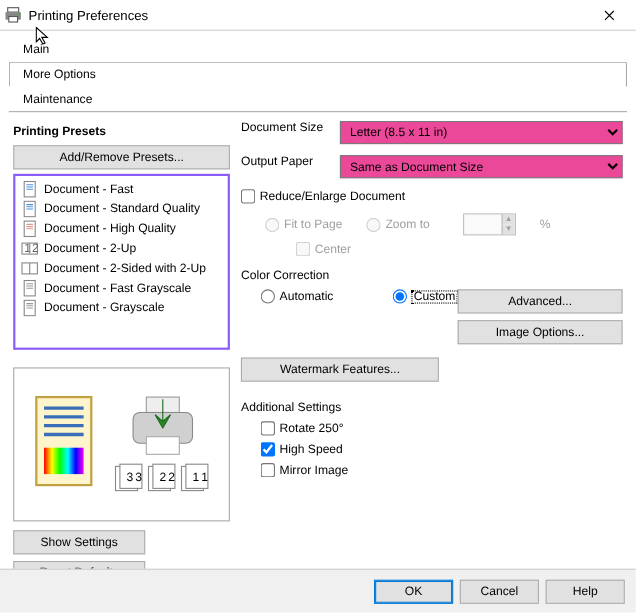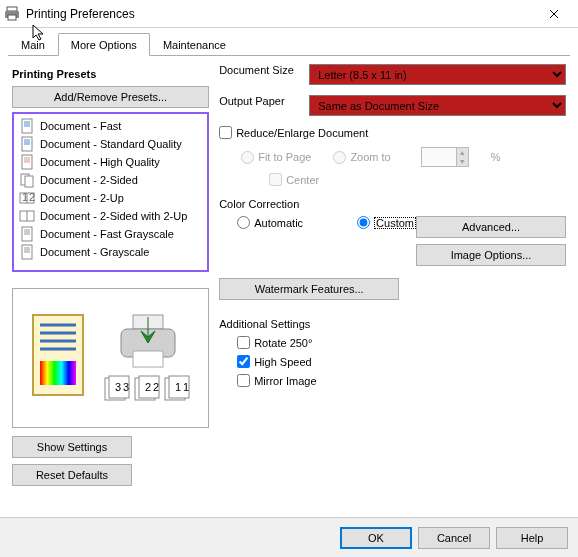--- a/index.html
+++ b/index.html
@@ -2,36 +2,36 @@
 <html><head>
 <meta charset="utf-8">
 <style>
 * { box-sizing: border-box; margin: 0; padding: 0; font-family: "Segoe UI", Tahoma, sans-serif; font-size: 11px; }
 body { background: #fff; width: 578px; height: 557px; overflow: hidden; position: relative; }
 .titlebar { display: flex; align-items: center; height: 28px; border-bottom: 1px solid #d0d0d0; padding: 0 4px; }
 .titlebar .icon { width: 16px; height: 16px; margin-right: 6px; }
 .titlebar .title { flex: 1; font-size: 12px; }
 .closebtn { width: 40px; height: 26px; display: flex; align-items: center; justify-content: center; font-size: 14px; }
 .cursor { position: absolute; top: 24px; left: 32px; z-index: 10; pointer-events: none; }
-.tabs { display: flex; margin: 4px 8px 0 8px; border-bottom: 1px solid #aaa; }
+.tabs { display: flex; margin: 4px 8px 0 8px; border-bottom: 1px solid #aaa; flex-direction: column; }
 .tab { padding: 5px 12px 4px 12px; border: 1px solid transparent; position: relative; bottom: -1px; cursor: default; }
 .tab.active { border: 1px solid #aaa; border-bottom: 1px solid #fff; background: #fff; border-radius: 2px 2px 0 0; }
 .content { display: flex; padding: 8px 12px 4px 12px; gap: 10px; }
 .leftcol { width: 210px; }
 .rightcol { flex: 1; }
 .section-label { font-weight: bold; margin: 4px 0 6px 0; }
 .btn { background: #e1e1e1; border: 1px solid #adadad; padding: 4px 10px; text-align: center; cursor: default; }
 .btn.wide { width: 100%; }
 .presetbox { border: 2px solid #8b5cf6; background: #fff; height: 160px; margin-top: 4px; padding: 3px; overflow: hidden; }
 .preset { display: flex; align-items: center; gap: 5px; padding: 1px 2px; cursor: default; }
 .preset .picon { width: 16px; height: 16px; flex-shrink: 0; }
 .preview { border: 1px solid #aaa; margin-top: 16px; height: 140px; display: flex; align-items: center; justify-content: space-around; padding: 8px; }
 .formrow { display: flex; align-items: flex-start; margin-bottom: 10px; }
 .formrow .lbl { width: 90px; }
-select { flex: 1; height: 21px; border: 1px solid #7a7a7a; background: #b91c1c; padding: 0 4px; }
+select { flex: 1; height: 21px; border: 1px solid #7a7a7a; background: #ec4899; padding: 0 4px; }
 .cb { display: inline-flex; align-items: center; gap: 4px; }
 .cb input { width: 13px; height: 13px; }
 .indent { margin-left: 22px; display: flex; align-items: center; gap: 22px; margin-top: 6px; }
 .radio { display: inline-flex; align-items: center; gap: 4px; }
 .radio input { width: 13px; height: 13px; }
 .disabled { color: #a0a0a0; }
 .numspin { display: inline-flex; border: 1px solid #bbb; width: 48px; height: 20px; margin-left: 8px; }
 .numspin input { border: 0; width: 34px; text-align: right; padding-right: 2px; height: 18px; }
 .numspin .spbtns { display: flex; flex-direction: column; width: 14px; }
 .numspin .sp { flex:1; font-size:7px; display:flex; align-items:center; justify-content:center; background:#e1e1e1; border-left:1px solid #bbb; }
@@ -106,27 +106,20 @@
           <span>Document - Standard Quality</span>
         </div>
       <div class="preset">
           <span class="picon"><svg viewBox="0 0 16 16">
               <rect x="3" y="1" width="10" height="14" fill="#fff" stroke="#888"></rect>
               <line x1="5" y1="4" x2="11" y2="4" stroke="#d98"></line>
               <line x1="5" y1="6" x2="11" y2="6" stroke="#d98"></line>
               <line x1="5" y1="8" x2="11" y2="8" stroke="#d98"></line>
             </svg></span>
           <span>Document - High Quality</span>
-        </div>
-      <div class="preset">
-          <span class="picon"><svg viewBox="0 0 16 16">
-              <rect x="2" y="2" width="8" height="11" fill="#fff" stroke="#888"></rect>
-              <rect x="6" y="4" width="8" height="11" fill="#fff" stroke="#888"></rect>
-            </svg></span>
-          <span>Document - 2-Sided</span>
         </div>
       <div class="preset">
           <span class="picon"><svg viewBox="0 0 16 16">
               <rect x="1" y="3" width="14" height="10" fill="#fff" stroke="#888"></rect>
               <text x="3" y="11" font-size="7" fill="#666">1</text>
               <text x="10" y="11" font-size="7" fill="#666">2</text>
               <line x1="8" y1="3" x2="8" y2="13" stroke="#888"></line>
             </svg></span>
           <span>Document - 2-Up</span>
         </div>

